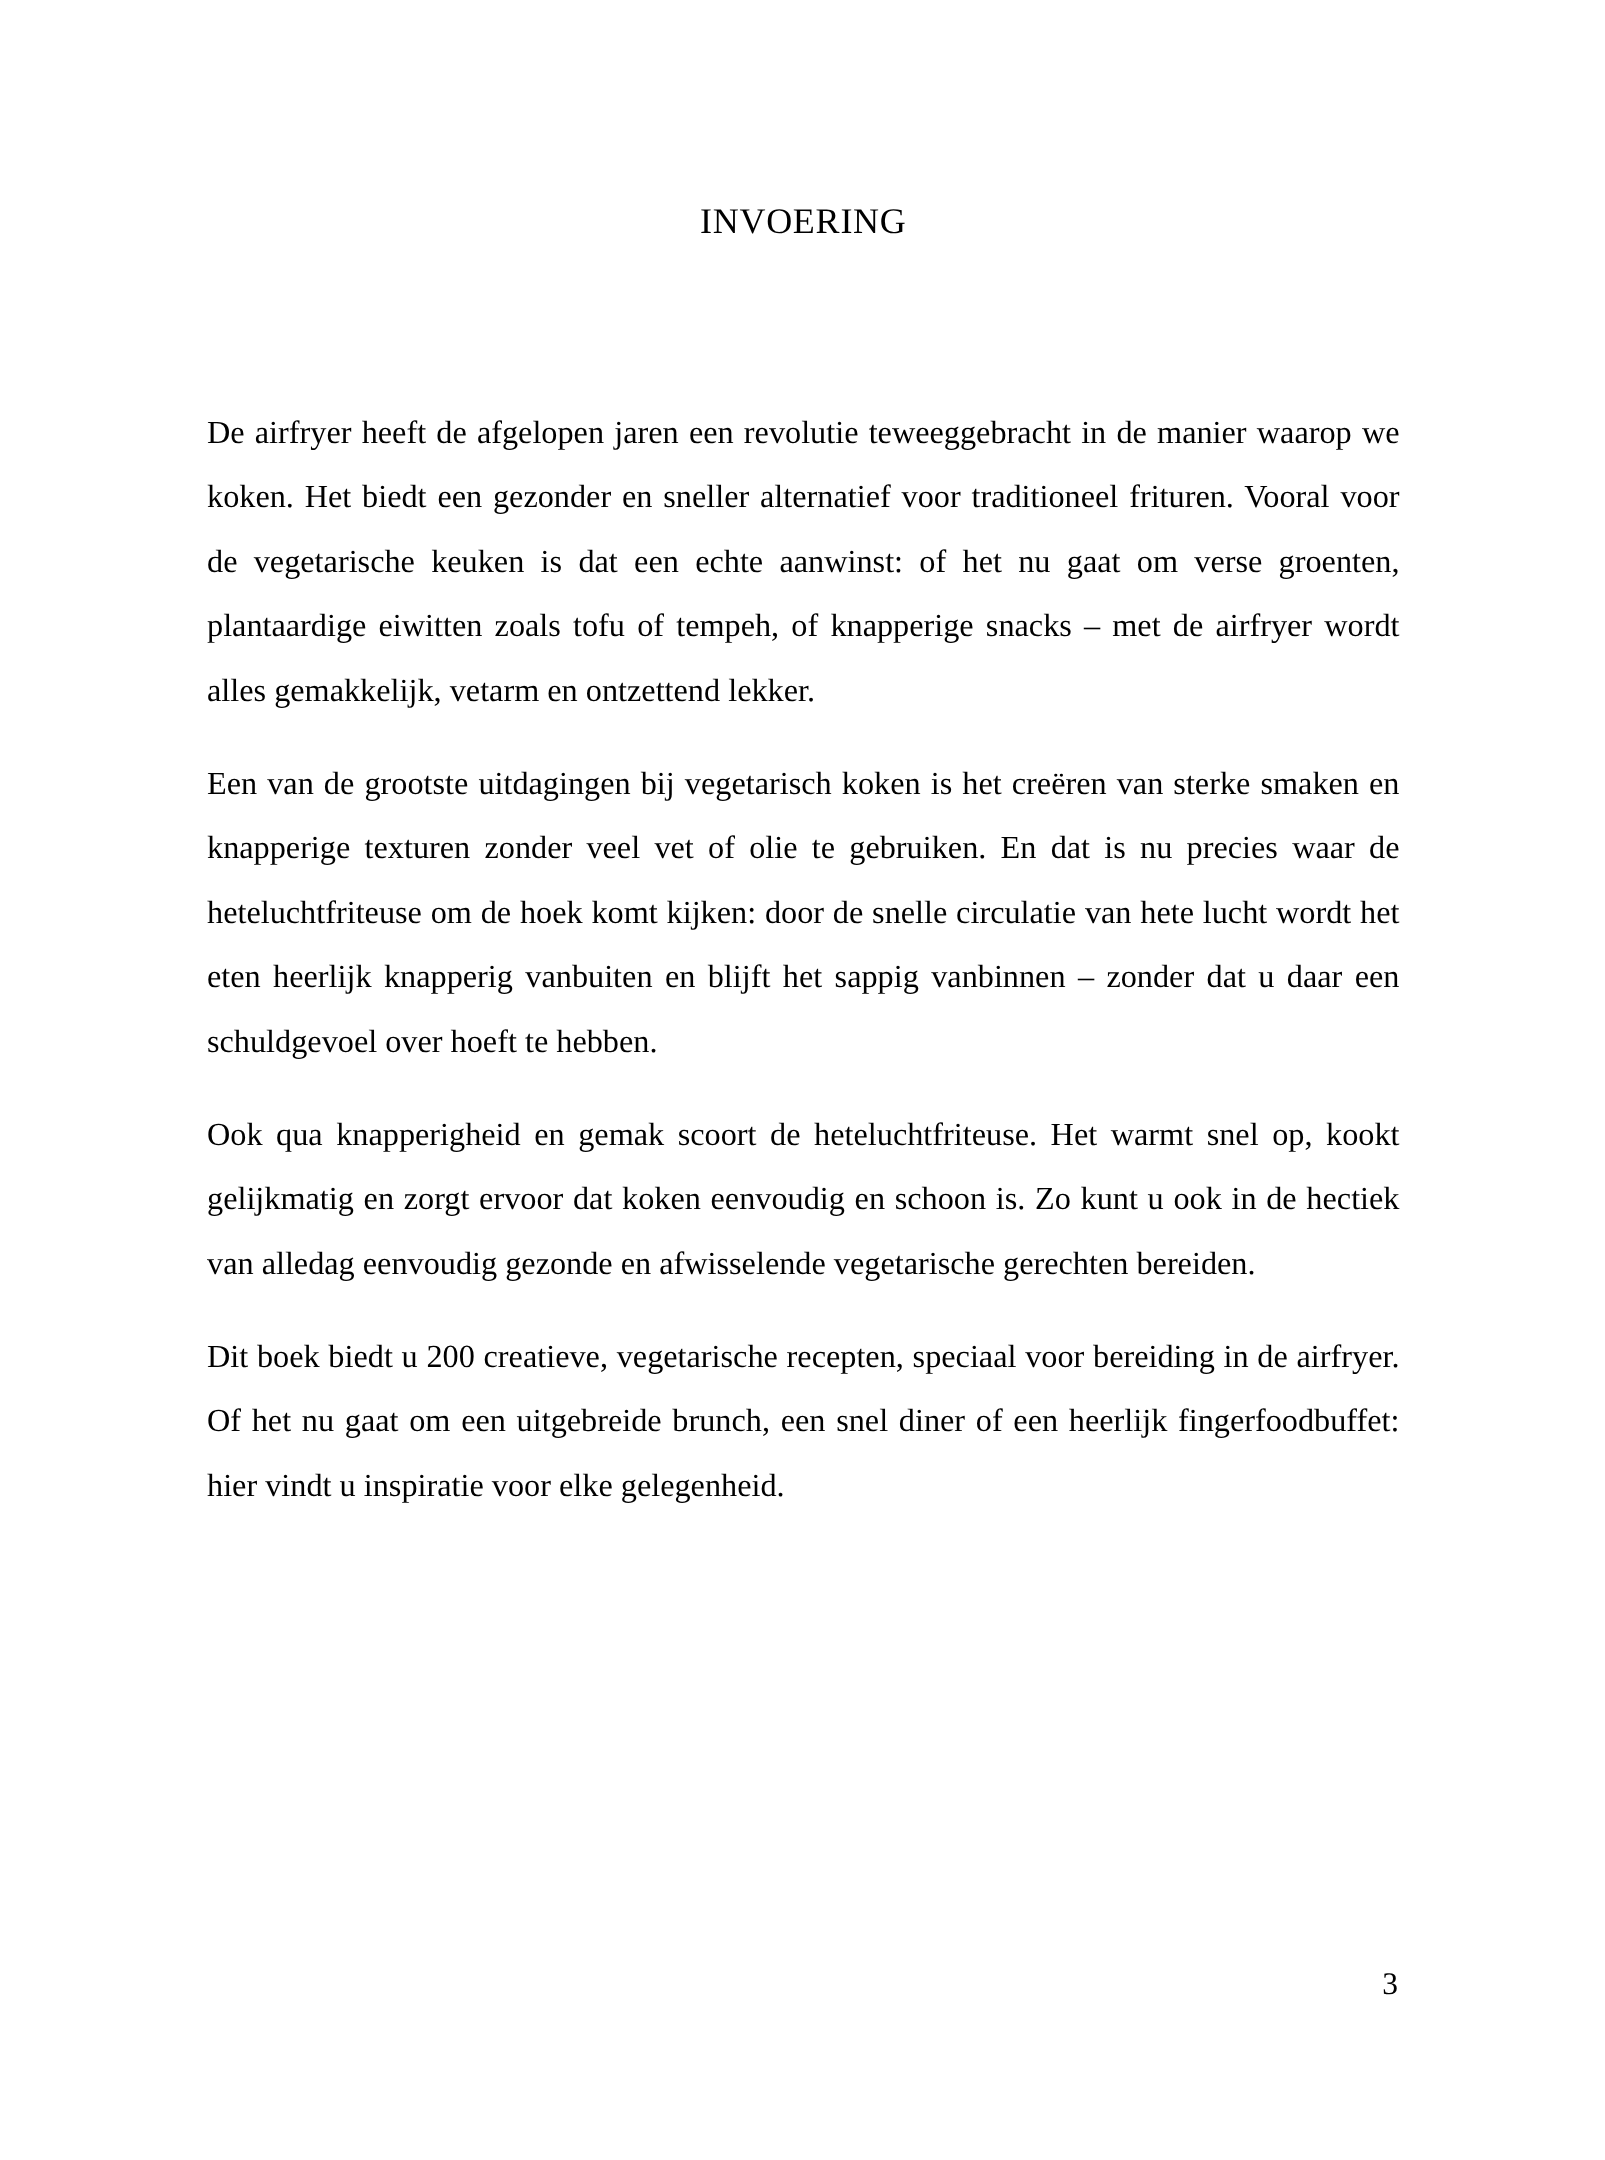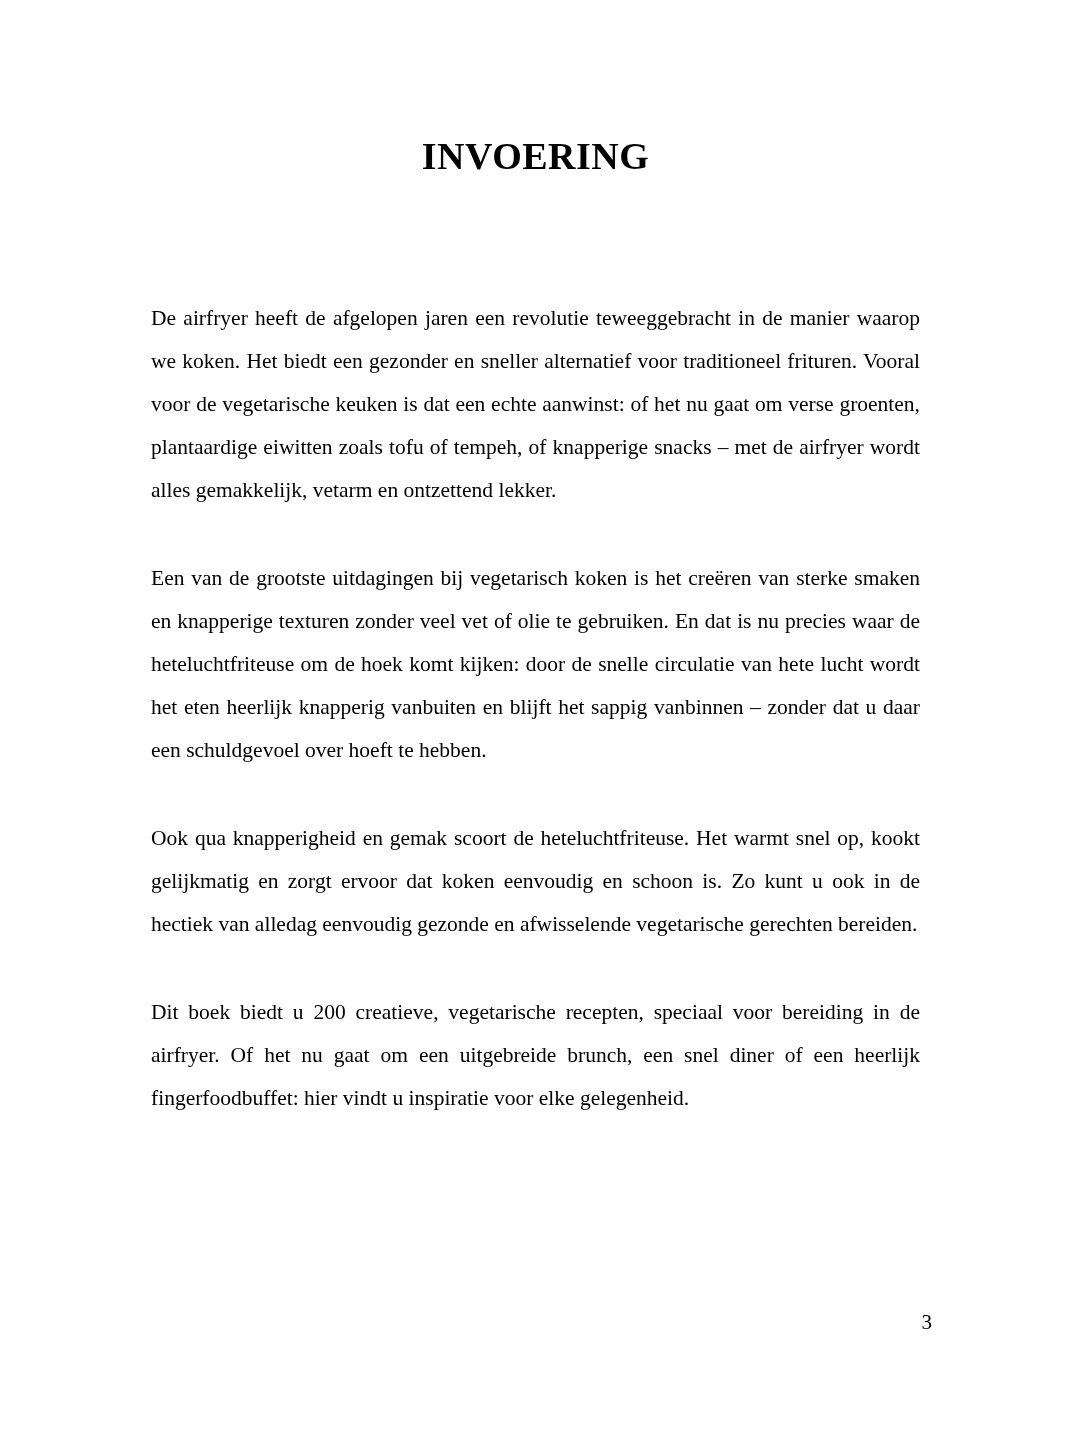--- a/index.html
+++ b/index.html
@@ -20,22 +20,22 @@
   }
 
   .content {
     position: absolute;
     left: 138px;
     top: 130px;
     width: 795px;
   }
 
   .doc-title {
-    font-size: 38px;
-    font-weight: bold;
+    font-size: 24px;
+    font-weight: normal;
     text-align: center;
     letter-spacing: 0.5px;
     line-height: 1.2;
     margin: 0 0 0 0;
     padding-top: 4px;
   }
 
   .section-heading {
     font-size: 20px;
     font-weight: bold;
@@ -45,21 +45,21 @@
   }
 
   .heading-gap-1 { height: 62px; }
   .heading-gap-2 { height: 42px; }
 
   .para {
     font-size: 21.5px;
     line-height: 43px;
     text-align: justify;
     text-justify: inter-word;
-    margin: 13px;
+    margin: 0;
     hyphens: none;
   }
 
   .para-gap { height: 19px; }
   .para-gap-small { height: 10px; }
 
   .page-number {
     position: absolute;
     right: 138px;
     top: 1312px;

